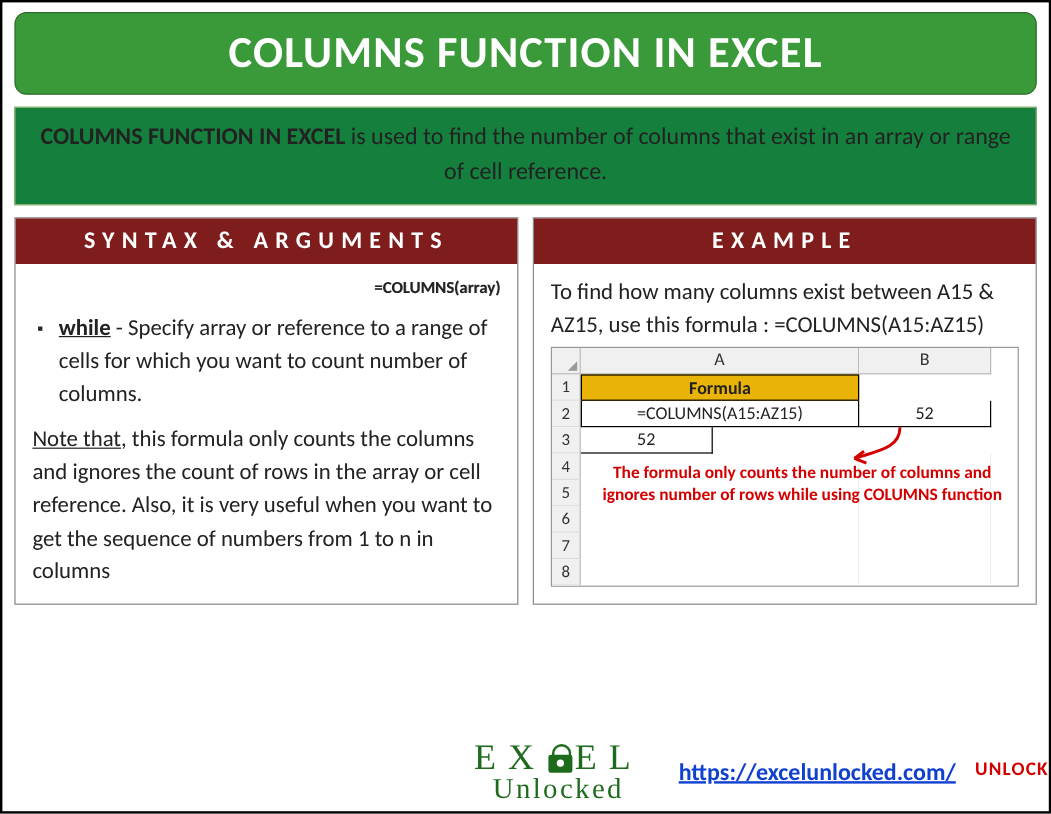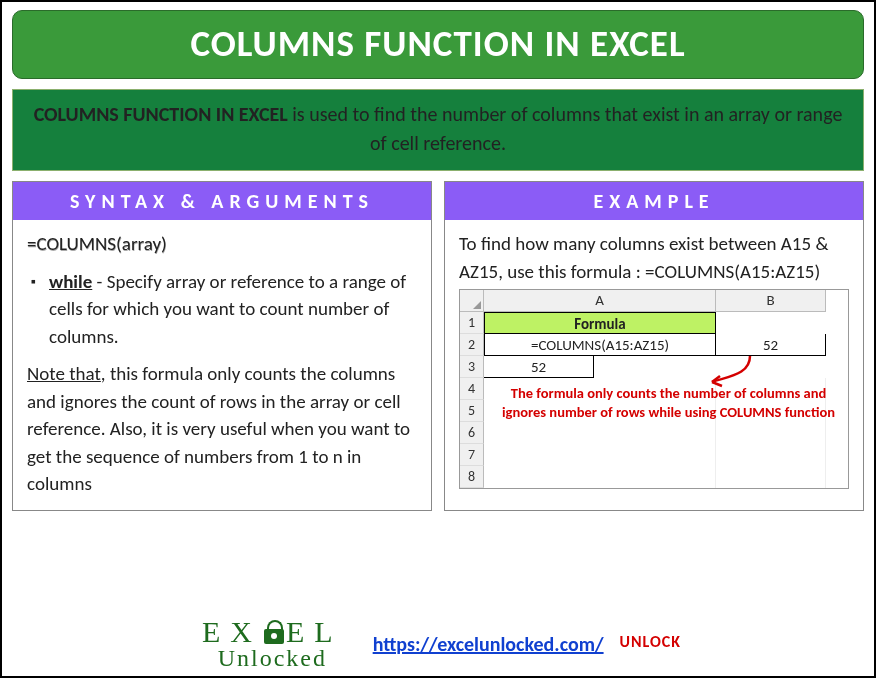--- a/index.html
+++ b/index.html
@@ -37,38 +37,38 @@
     line-height: 1.45;
   }
   .desc-box .b { font-weight: 700; }
   .cols {
     display: flex;
     gap: 12px;
     margin-top: 10px;
   }
   .col { flex: 1; border: 1px solid #888; background: #fff; }
   .col-head {
-    background: #8b5cf6;
+    background: #7f1d1d;
     color: #fff;
     font-weight: 700;
     text-align: center;
     font-size: 20px;
     letter-spacing: 6px;
     padding: 7px 0;
   }
   .col-body {
     padding: 10px 14px 12px 14px;
     font-size: 19px;
     color: #222;
     line-height: 1.45;
   }
   .formula-def {
-    text-align: left;
-    font-weight: 400;
-    font-size: 19px;
+    text-align: right;
+    font-weight: 700;
+    font-size: 14px;
     margin-bottom: 10px;
     text-shadow: 0.5px 0.5px 0 #aaa;
   }
   .arg-row { display: flex; margin-bottom: 10px; }
   .bullet { width: 22px; font-size: 14px; padding-top: 4px; padding-left: 4px; }
   .arg-text { flex: 1; }
   .arg-text .u { font-weight: 700; text-decoration: underline; }
   .note .u { text-decoration: underline; }
   .example-intro { margin-bottom: 2px; }
   
@@ -95,37 +95,38 @@
   .xl-colA { width: 232px; }
   .xl-colB { width: 110px; }
   .xl-rowhead {
     width: 24px; background:#f0f0f0; border-right:1px solid #bbb; border-bottom:1px solid #ddd;
     text-align:center; color:#333; font-size:14px; line-height:22px;
   }
   .xl-cell {
     border-right:1px solid #ccc; border-bottom:1px solid #ccc;
     text-align:center; line-height:22px; font-size:15px;
   }
-  .xl-cell.hd { font-weight:700; background:#bef264; border-bottom:1px solid #000; border-top:1px solid #000;}
+  .xl-cell.hd { font-weight:700; background:#eab308; border-bottom:1px solid #000; border-top:1px solid #000;}
   .xl-data-row .xl-cell { border-bottom:1px solid #000; }
   .xl-cell.colA { width:232px; border-left:1px solid #000; border-right:1px solid #000;}
   .xl-cell.colB { width:110px; border-right:1px solid #000;}
   .xl-empty .xl-cell { border:none; border-right:1px solid #eee; }
   .xl-empty .xl-cell.colA { border-left:none; }
   .callout {
     position:absolute; left: 35px; top: 94px; right: 6px;
     color: #d40000; font-weight:700; font-size:14.5px; text-align:center; line-height:1.3;
     pointer-events:none;
   }
   .arrow-svg { position:absolute; left: 240px; top: 64px; pointer-events:none; }
   
   .footer {
     position: absolute; bottom: 4px; left: 0; right: 0;
     display: flex; align-items: center; gap: 30px;
     padding-left: 200px;
+    justify-content: flex-end;
   }
   .logo { display:flex; flex-direction:column; align-items:center; }
   .logo-top {
     font-family: 'Georgia', serif; font-size: 30px; color:#1e6b1e; letter-spacing: 10px;
     display:flex; align-items:center;
   }
   .logo-top .lock {
     display:inline-block; width:20px; height:24px; position:relative; margin: 0 2px;
   }
   .logo-top .lock::before {

